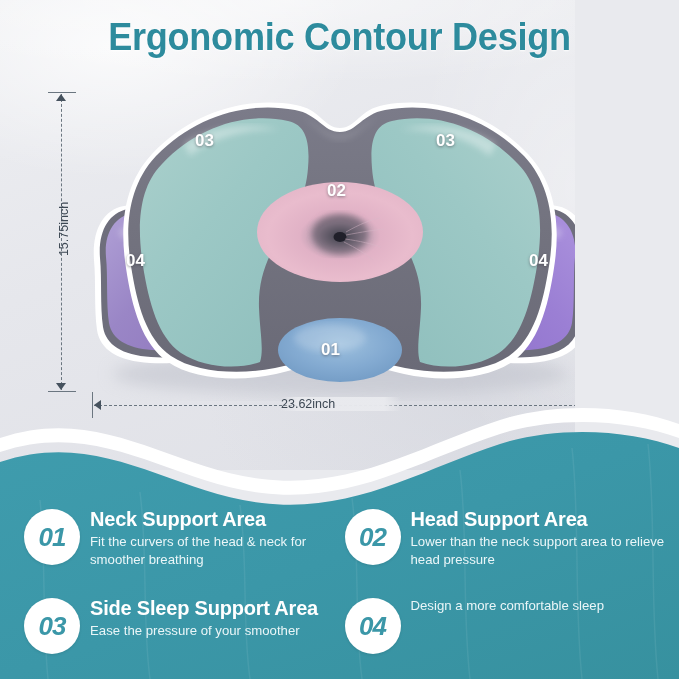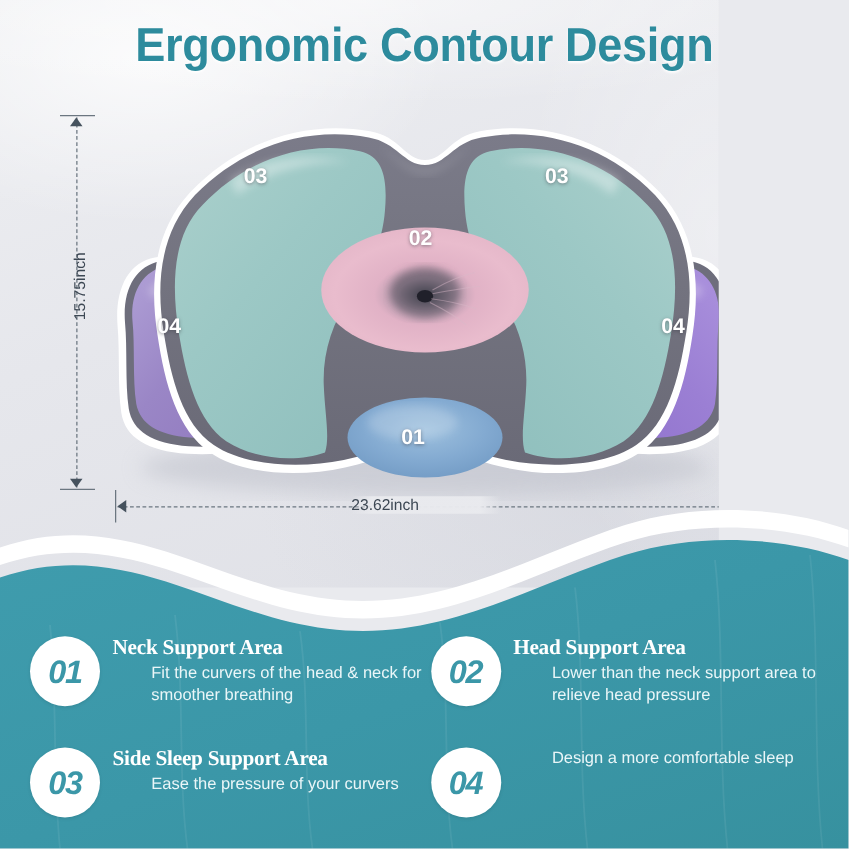--- a/index.html
+++ b/index.html
@@ -121,28 +121,27 @@
     flex:0 0 auto; width:56px; height:56px; border-radius:50%;
     background:#ffffff; display:flex; align-items:center; justify-content:center;
     color:#3b97a8; font-size:26px; font-weight:bold; font-style:italic;
     letter-spacing:-1px;
     font-family:"Liberation Sans", sans-serif;
     box-shadow:0 1px 3px rgba(0,0,0,.10);
     margin-top:4px;
   }
   .legend-text{ padding-top:2px; }
   .legend-title{
-    color:#ffffff; font-weight:bold; font-size:17px; line-height:1.25;
+    color:#ffffff; font-weight:bold; font-size:20px; line-height:1.25;
     letter-spacing:-.2px;
-    font-family:Liberation Serif, serif;
+    font-family:Liberation Sans, sans-serif;
   }
   .legend-desc{
     color:#eaf6f8; font-size:13.2px; line-height:1.33; margin-top:1px;
     font-family:"Liberation Sans", sans-serif;
-    margin-left:31px;
   }
 </style>
 </head>
 <body>
 
 <div id="top-section">
 
   <div id="title">Ergonomic Contour Design</div>
 
   <div id="pillow-wrap">
@@ -375,21 +374,21 @@
     <div class="legend-text">
       <div class="legend-title">Head Support Area</div>
       <div class="legend-desc">Lower than the neck support area to relieve head pressure</div>
     </div>
   </div>
 
   <div class="legend-item">
     <div class="num-circle">03</div>
     <div class="legend-text">
       <div class="legend-title">Side Sleep Support Area</div>
-      <div class="legend-desc">Ease the pressure of your curvers</div>
+      <div class="legend-desc">Ease the pressure of your smoother</div>
     </div>
   </div>
 
   <div class="legend-item">
     <div class="num-circle">04</div>
     <div class="legend-text">
       <div class="legend-desc">Design a more comfortable sleep</div>
     </div>
   </div>
 

